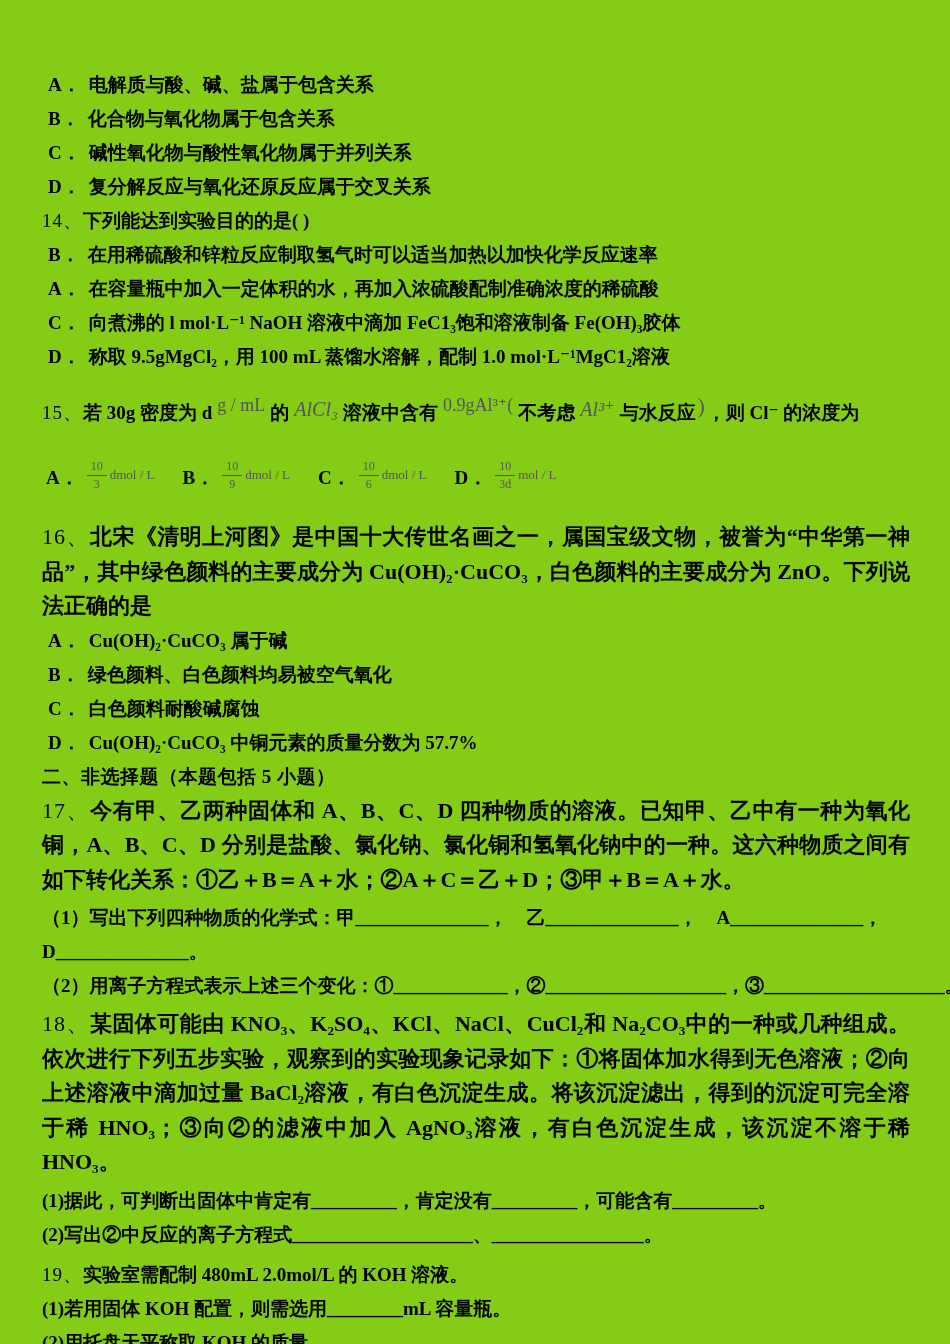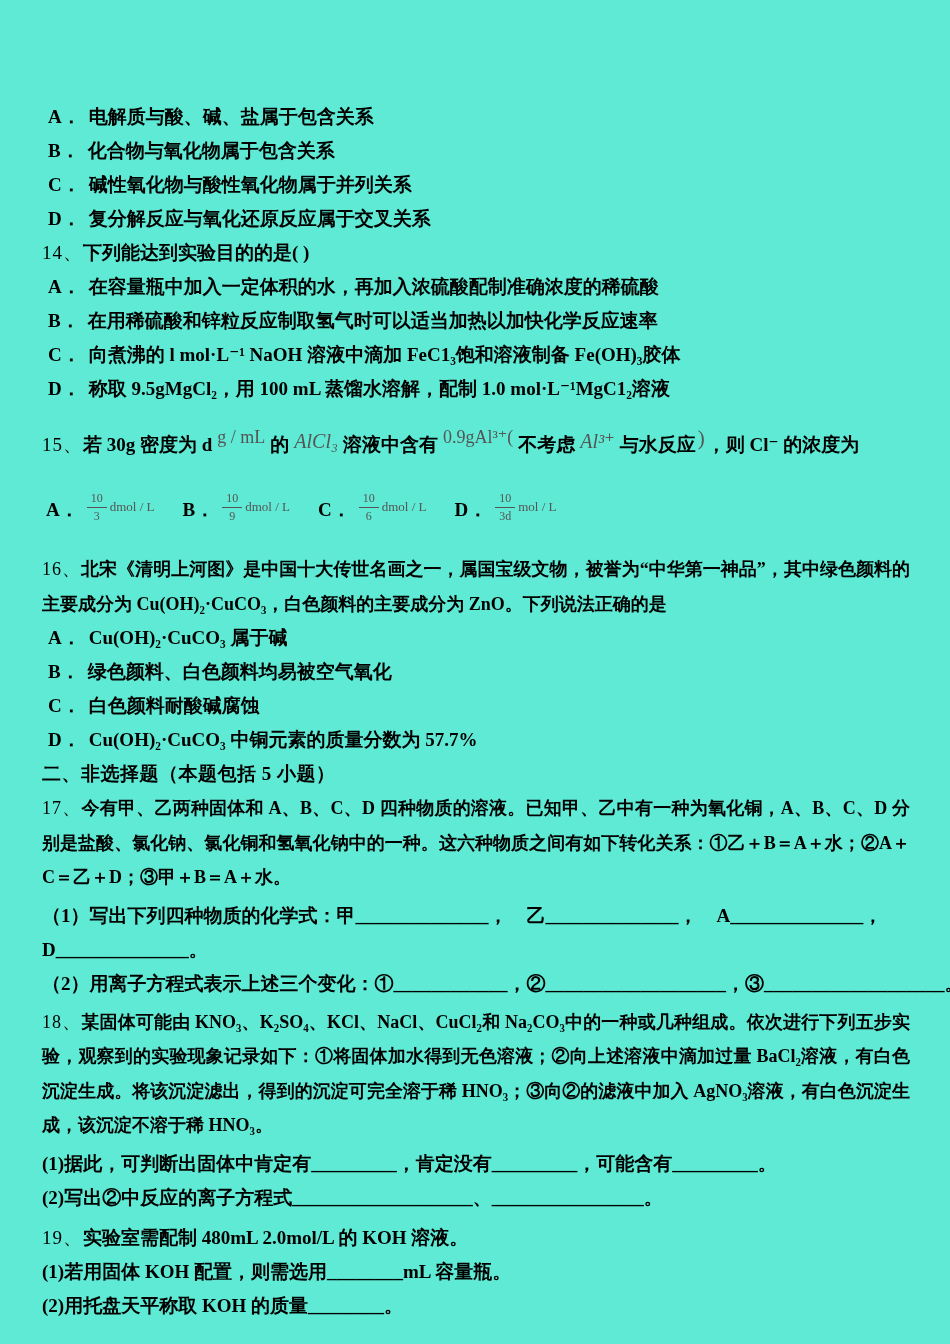--- a/index.html
+++ b/index.html
@@ -1,34 +1,34 @@
 <!DOCTYPE html>
 <html><head>
 <meta charset="utf-8">
 <style>
   html, body { margin: 0; padding: 0; background: #ffffff; }
   .page {
     position: relative;
     width: 950px;
     height: 1344px;
-    background: #5eead4;
+    background: #84cc16;
     box-sizing: border-box;
-    padding: 100px 40px 20px 42px;
+    padding: 68px 40px 20px 42px;
     font-family: "Liberation Serif", "DejaVu Serif", serif;
     color: #000000;
     overflow: hidden;
   }
   .line {
     font-size: 19px;
     line-height: 34px;
     font-weight: 700;
     white-space: nowrap;
   }
   .para {
-    font-size: 18px;
+    font-size: 22px;
     line-height: 34.5px;
     font-weight: 700;
     text-align: justify;
   }
   .opt { padding-left: 6px; }
   .qnum { font-weight: 400; letter-spacing: 1px; }
   .optlabel { font-weight: 700; margin-right: 8px; }
   .formula {
     color: #555555;
     font-weight: 400;
@@ -66,22 +66,22 @@
 <body>
 
 <div class="page">
 
   <div class="line opt"><span class="optlabel">A．</span><span>电解质与酸、碱、盐属于包含关系</span></div>
   <div class="line opt"><span class="optlabel">B．</span><span>化合物与氧化物属于包含关系</span></div>
   <div class="line opt"><span class="optlabel">C．</span><span>碱性氧化物与酸性氧化物属于并列关系</span></div>
   <div class="line opt"><span class="optlabel">D．</span><span>复分解反应与氧化还原反应属于交叉关系</span></div>
 
   <div class="line"><span class="qnum">14、</span><span>下列能达到实验目的的是( )</span></div>
+  <div class="line opt"><span class="optlabel">B．</span><span>在用稀硫酸和锌粒反应制取氢气时可以适当加热以加快化学反应速率</span></div>
   <div class="line opt"><span class="optlabel">A．</span><span>在容量瓶中加入一定体积的水，再加入浓硫酸配制准确浓度的稀硫酸</span></div>
-  <div class="line opt"><span class="optlabel">B．</span><span>在用稀硫酸和锌粒反应制取氢气时可以适当加热以加快化学反应速率</span></div>
   <div class="line opt"><span class="optlabel">C．</span><span>向煮沸的 l mol·L⁻¹ NaOH 溶液中滴加 FeC1₃饱和溶液制备 Fe(OH)₃胶体</span></div>
   <div class="line opt"><span class="optlabel">D．</span><span>称取 9.5gMgCl₂，用 100 mL 蒸馏水溶解，配制 1.0 mol·L⁻¹MgC1₂溶液</span></div>
 
   <div class="line q15stem"><span class="qnum">15、</span><span>若 30g 密度为 d</span><span class="formula f-sup">g / mL</span><span>的</span><span class="formula f-mid">AlCl₃</span><span>溶液中含有</span><span class="formula f-sup">0.9gAl³⁺(</span><span>不考虑</span><span class="formula f-mid">Al³⁺</span><span>与水反应</span><span class="formula f-paren">)</span><span>，则 Cl⁻ 的浓度为</span></div>
 
   <div class="q15row">
     <span class="q15opt">
       <span class="optlabel">A．</span>
       <span class="frac">
           <span class="num">10</span>

